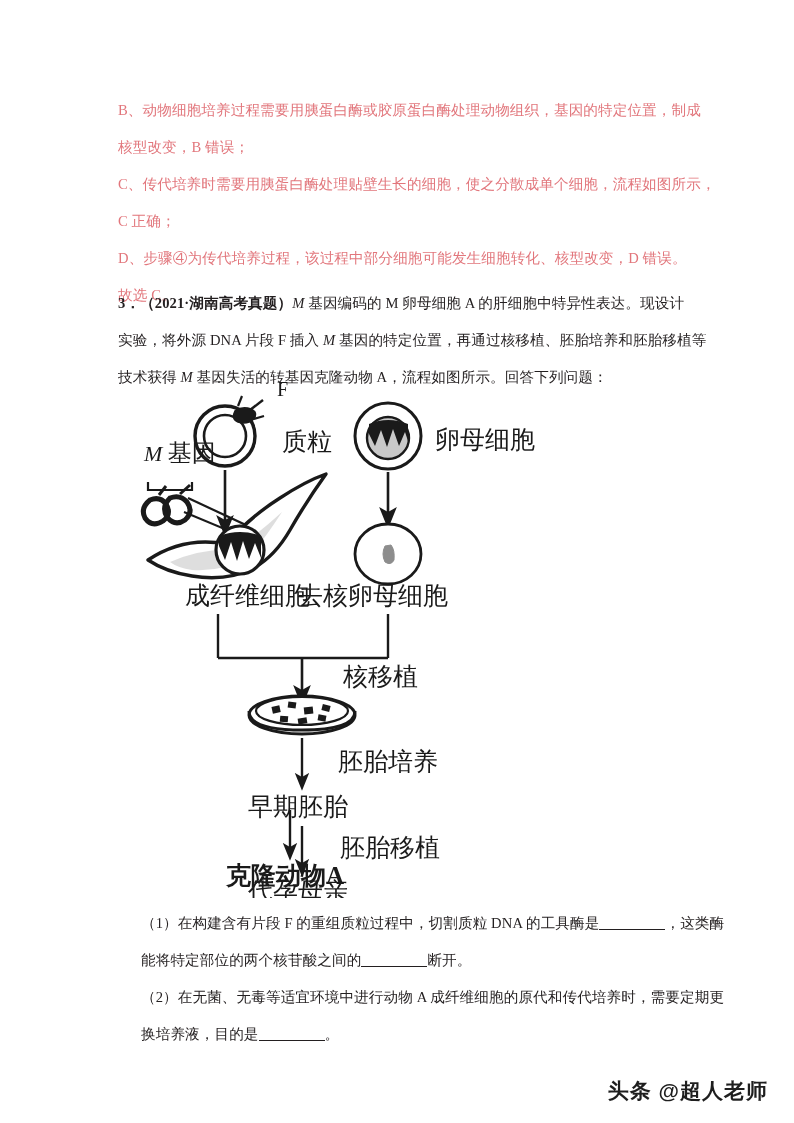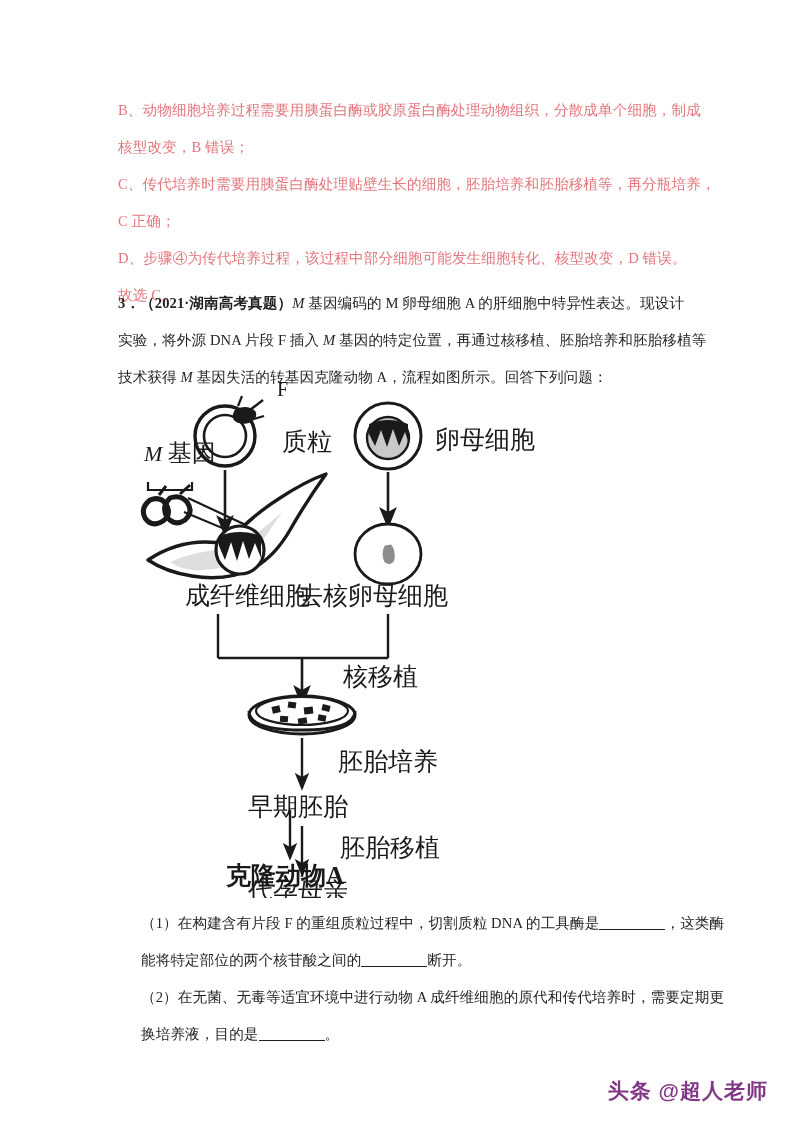--- a/index.html
+++ b/index.html
@@ -64,42 +64,42 @@
   }
 
   
   .watermark {
     position: absolute;
     right: 26px;
     bottom: 18px;
     font-family: "Liberation Sans", sans-serif;
     font-size: 21px;
     font-weight: bold;
-    color: #701a75;
+    color: #000000;
     letter-spacing: 1px;
     opacity: 0.88;
   }
   .stray-dot {
     position: absolute;
     left: 218px;
     top: 381px;
     width: 2px;
     height: 2px;
     background: #555;
   }
 </style>
 </head>
 <body>
 
 <div class="page">
 
   <div class="textcol analysis red">
-    <div class="line">B、动物细胞培养过程需要用胰蛋白酶或胶原蛋白酶处理动物组织，分散成单个细胞，制成</div>
+    <div class="line">B、动物细胞培养过程需要用胰蛋白酶或胶原蛋白酶处理动物组织，基因的特定位置，制成</div>
     <div class="line">核型改变，B 错误；</div>
-    <div class="line">C、传代培养时需要用胰蛋白酶处理贴壁生长的细胞，胚胎培养和胚胎移植等，再分瓶培养，</div>
+    <div class="line">C、传代培养时需要用胰蛋白酶处理贴壁生长的细胞，使之分散成单个细胞，流程如图所示，</div>
     <div class="line">C 正确；</div>
     <div class="line">D、步骤④为传代培养过程，该过程中部分细胞可能发生细胞转化、核型改变，D 错误。</div>
     <div class="line">故选 C。</div>
   </div>
 
   <div class="textcol q3 blk">
     <div class="line"><span class="bold">3．</span><span class="bold">（2021·湖南高考真题）</span><span class="ital">M</span><span> 基因编码的 M 卵母细胞 A 的肝细胞中特异性表达。现设计</span></div>
     <div class="line"><span>实验，将外源 DNA 片段 F 插入 </span><span class="ital">M</span><span> 基因的特定位置，再通过核移植、胚胎培养和胚胎移植等</span></div>
     <div class="line"><span>技术获得 </span><span class="ital">M</span><span> 基因失活的转基因克隆动物 A，流程如图所示。回答下列问题：</span></div>
   </div>

